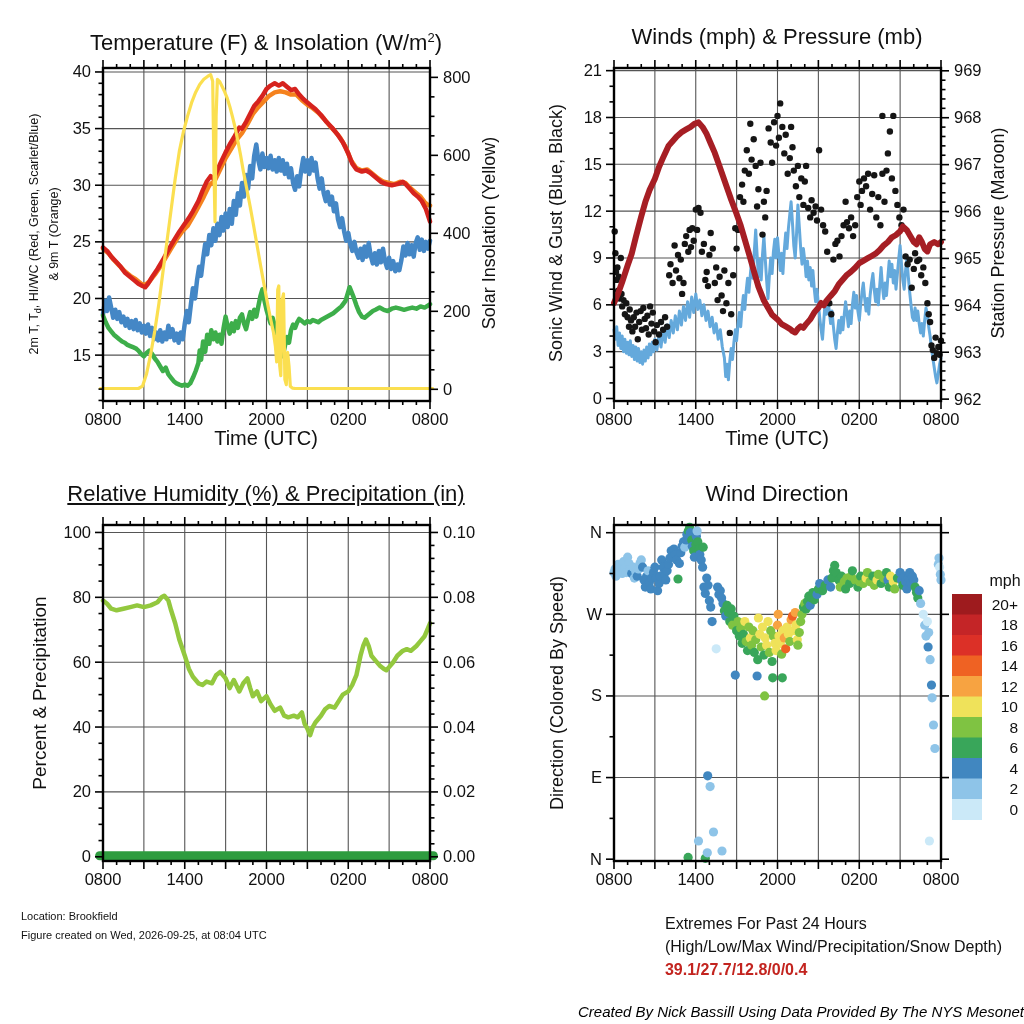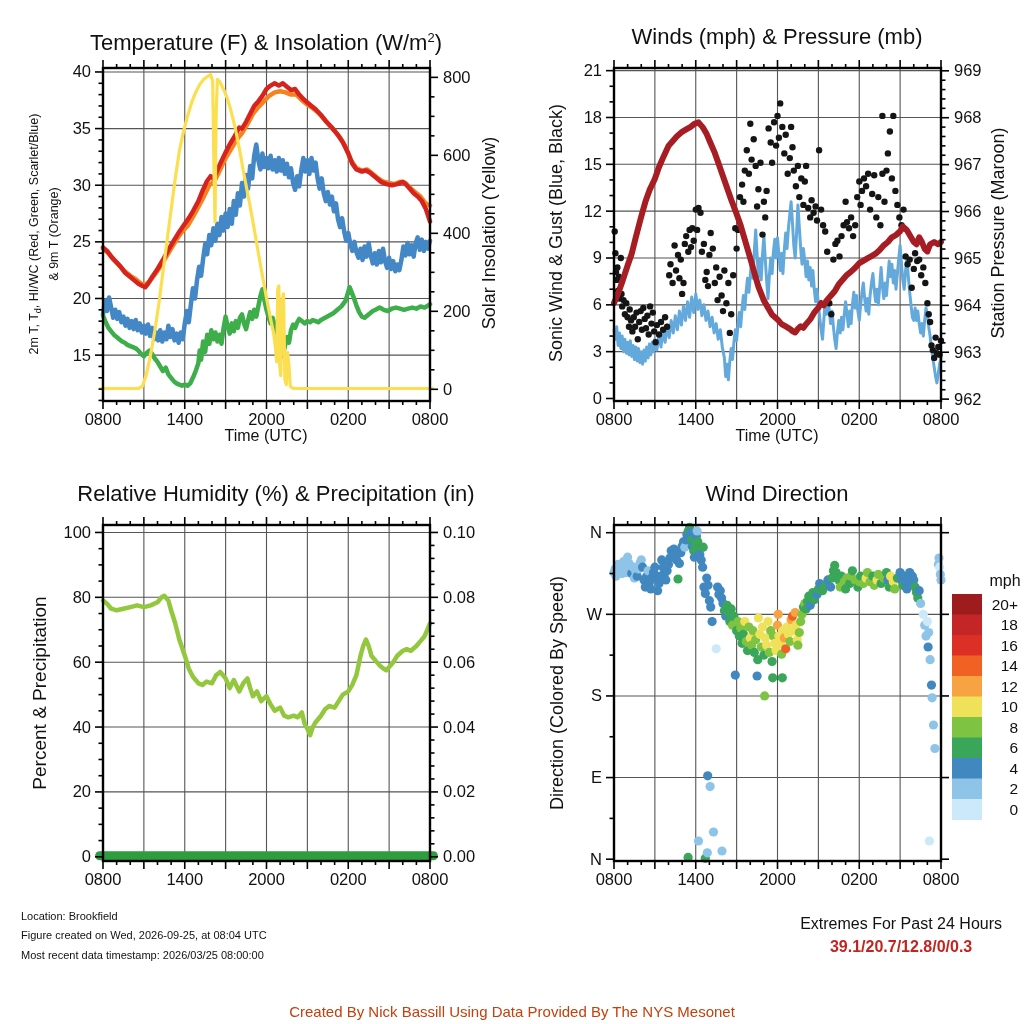--- a/index.html
+++ b/index.html
@@ -2,29 +2,29 @@
 <html><head>
 <meta charset="utf-8">
 <style>
   html,body{margin:0;padding:0;background:#fff;}
   #canvas{position:relative;width:1024px;height:1020px;background:#fff;overflow:hidden;
           font-family:"Liberation Sans",sans-serif;color:#111;}
   .abs{position:absolute;}
   svg{position:absolute;overflow:visible;}
   .chart-title{font-size:22px;text-align:center;white-space:nowrap;color:#111;}
   .chart-title sup{font-size:13px;}
-  .xlabel{font-size:16px;text-align:center;white-space:nowrap;}
+  .xlabel{font-size:20px;text-align:center;white-space:nowrap;}
   .rot{transform:translate(-50%,-50%) rotate(-90deg);white-space:nowrap;text-align:center;}
   .ylab-small{font-size:12.5px;line-height:15px;}
   .ylab-small sub{font-size:9px;}
   .ylab-med{font-size:18px;}
   .ylab-big{font-size:19px;}
   .footer-left{font-size:11px;line-height:19.4px;white-space:nowrap;}
-  .footer-right{font-size:16px;line-height:22.8px;text-align:center;white-space:nowrap;}
-  .credit{font-size:15px;text-align:center;color:#c2410c;}
+  .footer-right{font-size:16px;line-height:22.8px;text-align:left;white-space:nowrap;}
+  .credit{font-size:15px;text-align:right;color:#000000;font-style:italic;}
 </style>
 </head>
 <body>
 
 <div id="canvas">
 
   <div class="abs chart-title" style="left:16px;top:30px;width:500px;"><span>Temperature (F) &amp; Insolation (W/m</span><sup>2</sup><span>)</span></div>
   <div class="abs rot ylab-small" style="left:44px;top:234px;">
     <div><span>2m T, T</span><sub>d</sub><span>, HI/WC (Red, Green, Scarlet/Blue)</span></div>
     <div>&amp; 9m T (Orange)</div>
@@ -513,21 +513,21 @@
       <text x="442" y="404.6239436619735" text-anchor="start" font-size="16.5" fill="#111" font-family="&quot;Liberation Sans&quot;,sans-serif">962</text>
       <text x="442" y="357.7225352112687" text-anchor="start" font-size="16.5" fill="#111" font-family="&quot;Liberation Sans&quot;,sans-serif">963</text>
       <text x="442" y="310.82112676056386" text-anchor="start" font-size="16.5" fill="#111" font-family="&quot;Liberation Sans&quot;,sans-serif">964</text>
       <text x="442" y="263.91971830985904" text-anchor="start" font-size="16.5" fill="#111" font-family="&quot;Liberation Sans&quot;,sans-serif">965</text>
       <text x="442" y="217.01830985915421" text-anchor="start" font-size="16.5" fill="#111" font-family="&quot;Liberation Sans&quot;,sans-serif">966</text>
       <text x="442" y="170.1169014084494" text-anchor="start" font-size="16.5" fill="#111" font-family="&quot;Liberation Sans&quot;,sans-serif">967</text>
       <text x="442" y="123.21549295774457" text-anchor="start" font-size="16.5" fill="#111" font-family="&quot;Liberation Sans&quot;,sans-serif">968</text>
       <text x="442" y="76.31408450703975" text-anchor="start" font-size="16.5" fill="#111" font-family="&quot;Liberation Sans&quot;,sans-serif">969</text>
     </svg>
 
-  <div class="abs chart-title" style="left:26px;top:481px;width:500px;">Relative Humidity (%) &amp; Precipitation (in)</div>
+  <div class="abs chart-title" style="left:16px;top:481px;width:500px;text-decoration:underline;">Relative Humidity (%) &amp; Precipitation (in)</div>
   <div class="abs rot ylab-big" style="left:40px;top:693px;">Percent &amp; Precipitation</div>
   <svg id="svg-c3" style="left:0;top:460px;" width="512" height="440">
       <line x1="143.875" y1="65" x2="143.875" y2="401" stroke="#555" stroke-width="1.1"></line>
       <line x1="184.75" y1="65" x2="184.75" y2="401" stroke="#555" stroke-width="1.1"></line>
       <line x1="225.625" y1="65" x2="225.625" y2="401" stroke="#555" stroke-width="1.1"></line>
       <line x1="266.5" y1="65" x2="266.5" y2="401" stroke="#555" stroke-width="1.1"></line>
       <line x1="307.375" y1="65" x2="307.375" y2="401" stroke="#555" stroke-width="1.1"></line>
       <line x1="348.25" y1="65" x2="348.25" y2="401" stroke="#555" stroke-width="1.1"></line>
       <line x1="389.125" y1="65" x2="389.125" y2="401" stroke="#555" stroke-width="1.1"></line>
       <line x1="103" y1="331.9189189189189" x2="430" y2="331.9189189189189" stroke="#555" stroke-width="1.1"></line>
@@ -1009,21 +1009,21 @@
       <text x="506" y="272.75" text-anchor="end" font-size="15.5" fill="#111" font-family="&quot;Liberation Sans&quot;,sans-serif">8</text>
       <text x="506" y="293.25" text-anchor="end" font-size="15.5" fill="#111" font-family="&quot;Liberation Sans&quot;,sans-serif">6</text>
       <text x="506" y="313.75" text-anchor="end" font-size="15.5" fill="#111" font-family="&quot;Liberation Sans&quot;,sans-serif">4</text>
       <text x="506" y="334.25" text-anchor="end" font-size="15.5" fill="#111" font-family="&quot;Liberation Sans&quot;,sans-serif">2</text>
       <text x="506" y="354.75" text-anchor="end" font-size="15.5" fill="#111" font-family="&quot;Liberation Sans&quot;,sans-serif">0</text>
     </svg>
 
   <div class="abs footer-left" style="left:21px;top:907px;">
     <div>Location: Brookfield</div>
     <div>Figure created on Wed, 2026-09-25, at 08:04 UTC</div>
-    <div>Most recent data timestamp: 2026/03/25 08:00:00</div>
   </div>
   <div class="abs footer-right" style="right:22px;top:913px;">
     <div>Extremes For Past 24 Hours</div>
-    <div id="extremes-values" style="font-weight: bold; color: rgb(195, 36, 31);">39.1/20.7/12.8/0/0.3</div>
+    <div>(High/Low/Max Wind/Precipitation/Snow Depth)</div>
+    <div id="extremes-values" style="font-weight: bold; color: rgb(195, 36, 31);">39.1/27.7/12.8/0/0.4</div>
   </div>
   <div class="abs credit" style="left:0;right:0;top:1003px;">Created By Nick Bassill Using Data Provided By The NYS Mesonet</div>
 
 </div>
 
 </body></html>

